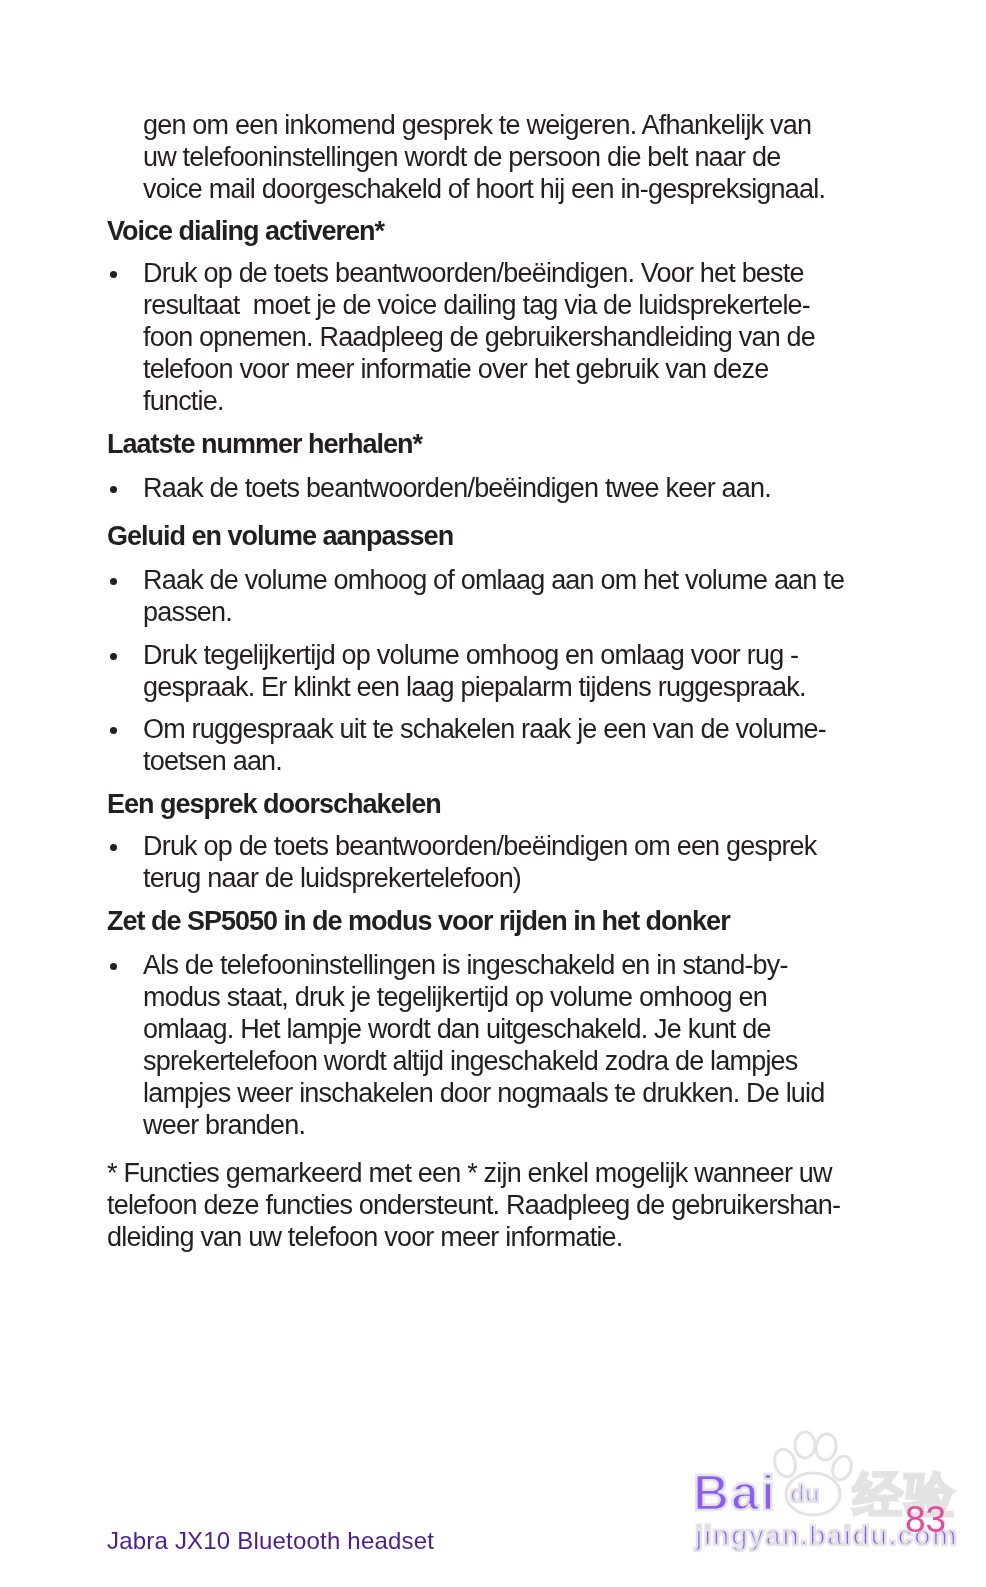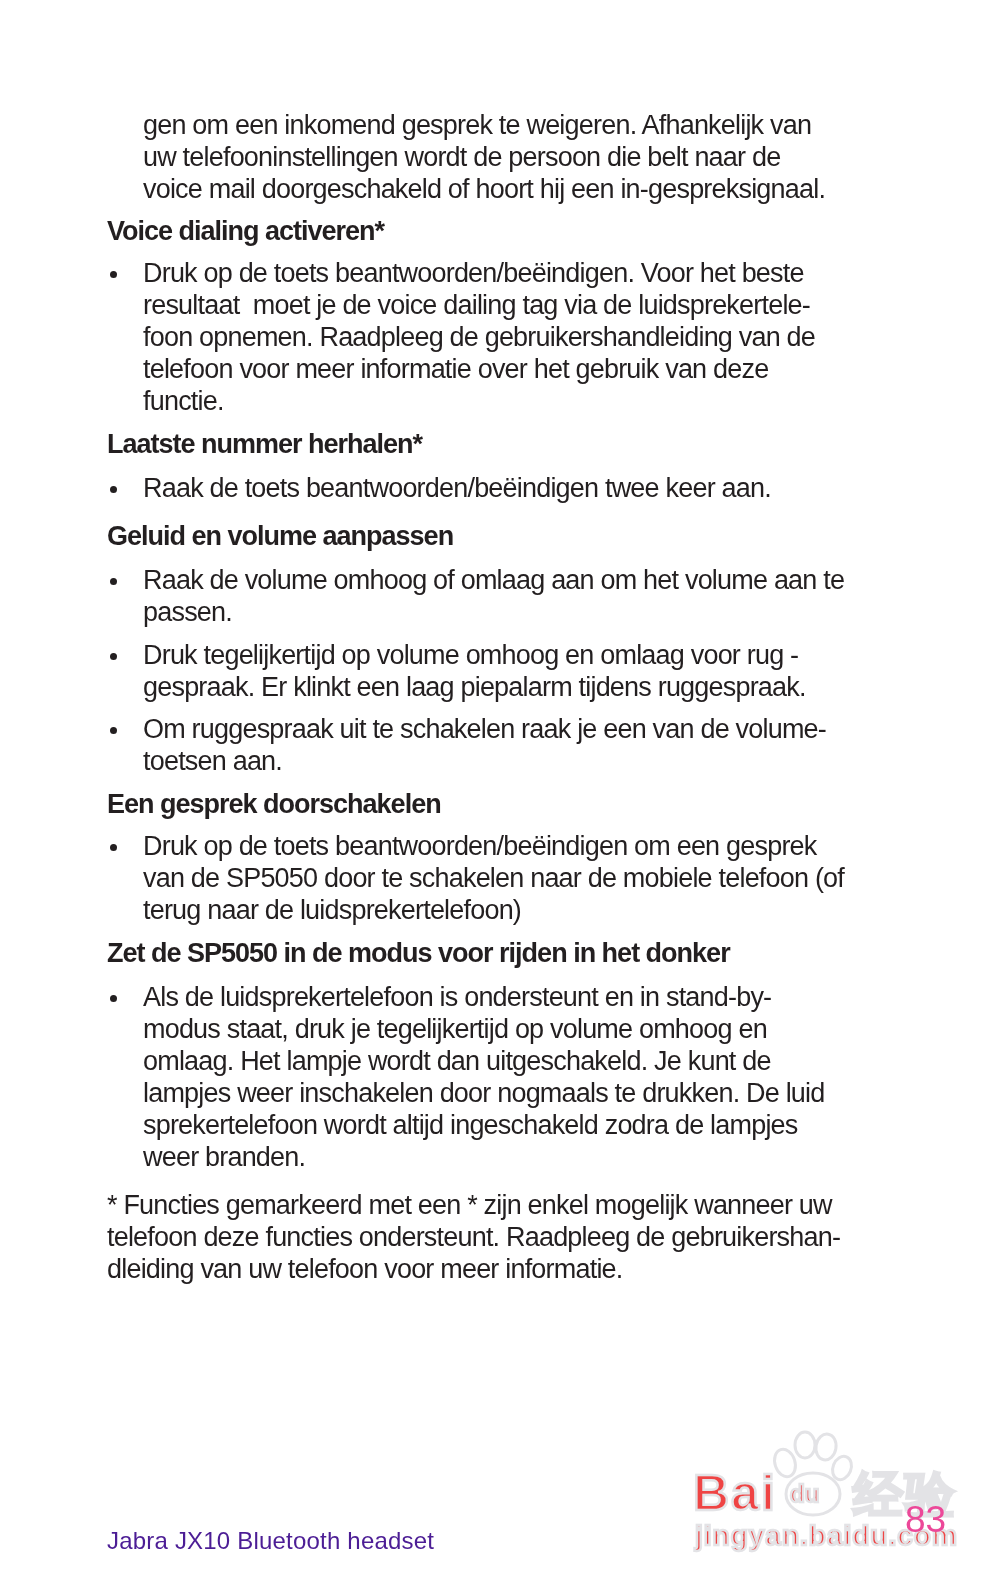--- a/index.html
+++ b/index.html
@@ -58,21 +58,21 @@
     color: #ec4899;
   }
   
   .wm {
     position: absolute;
     left: 693px; top: 1430px;
     width: 270px; height: 125px;
     pointer-events: none;
   }
   .wm span {
-    color: #ef4444;
+    color: #8b5cf6;
     -webkit-text-stroke: 2.5px #e3e3e6;
     font-weight: bold;
     white-space: pre;
   }
   .wm-bai  { position: absolute; left: 0px;   top: 34px;  font-size: 50px; letter-spacing: 2px; }
   .wm-du   { position: absolute; left: 97px; top: 50px;  font-size: 24px; }
   .wm-cjk  { position: absolute; left: 160px; top: 32px;  font-size: 50px; letter-spacing: 2px; }
   .wm-site { position: absolute; left: 2px;   top: 90px;  font-size: 28px; letter-spacing: 1px;
              -webkit-text-stroke: 1.5px #e6e6e9; }
   .wm-paw  { position: absolute; left: 76px;  top: 0px; }
@@ -118,32 +118,31 @@
   <div class="bullet mt10">
     <span class="dot"></span>
     <div class="line">Om ruggespraak uit te schakelen raak je een van de volume-</div>
     <div class="line">toetsen aan.</div>
   </div>
 
   <div class="heading line mt11">Een gesprek doorschakelen</div>
   <div class="bullet mt6">
     <span class="dot"></span>
     <div class="line">Druk op de toets beantwoorden/beëindigen om een gesprek</div>
-    <div class="line">van de SP5050 door te schakelen naar de mobiele telefoon (of</div>
     <div class="line">terug naar de luidsprekertelefoon)</div>
   </div>
 
   <div class="heading line mt11">Zet de SP5050 in de modus voor rijden in het donker</div>
   <div class="bullet mt12">
     <span class="dot"></span>
-    <div class="line">Als de luidsprekertelefoon is ondersteunt en in stand-by-</div>
+    <div class="line">Als de telefooninstellingen is ingeschakeld en in stand-by-</div>
     <div class="line">modus staat, druk je tegelijkertijd op volume omhoog en</div>
     <div class="line">omlaag. Het lampje wordt dan uitgeschakeld. Je kunt de</div>
+    <div class="line">sprekertelefoon wordt altijd ingeschakeld zodra de lampjes</div>
     <div class="line">lampjes weer inschakelen door nogmaals te drukken. De luid</div>
-    <div class="line">sprekertelefoon wordt altijd ingeschakeld zodra de lampjes</div>
     <div class="line">weer branden.</div>
   </div>
 
   <div class="mt8">
     <div class="line">* Functies gemarkeerd met een * zijn enkel mogelijk wanneer uw</div>
     <div class="line">telefoon deze functies ondersteunt. Raadpleeg de gebruikershan-</div>
     <div class="line">dleiding van uw telefoon voor meer informatie.</div>
   </div>
 
 </div>

